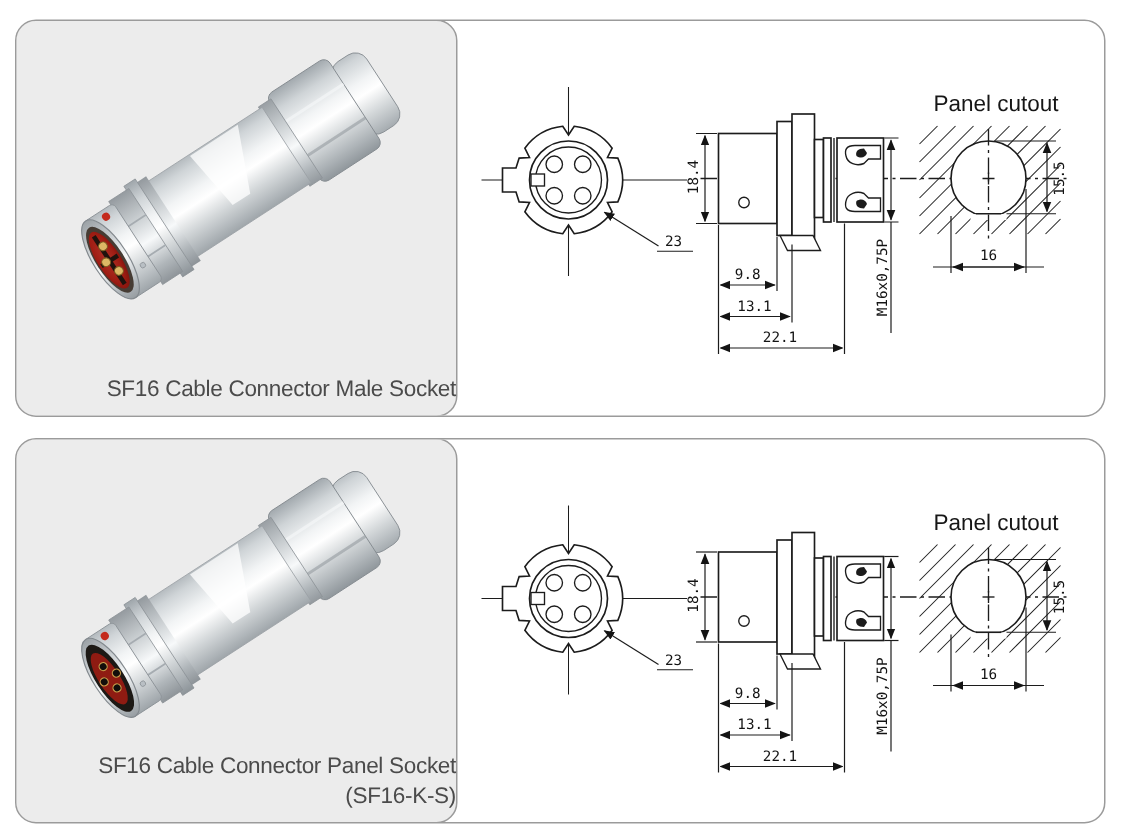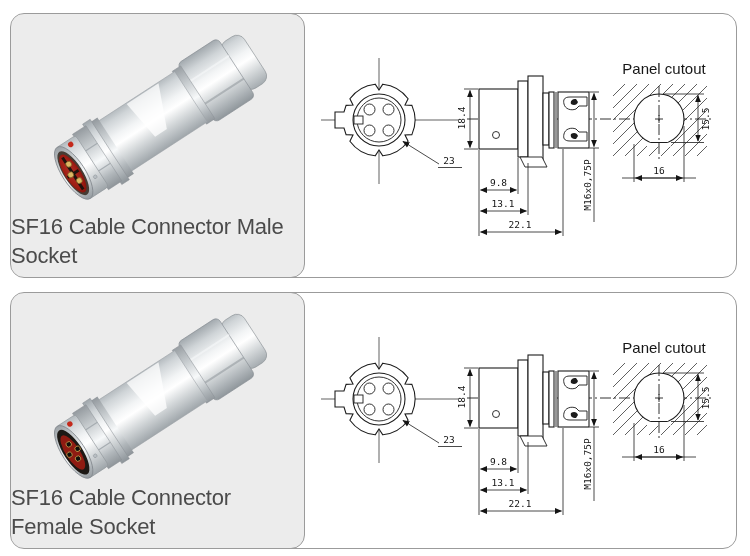--- a/index.html
+++ b/index.html
@@ -2,21 +2,21 @@
 <html><head>
 <meta charset="utf-8">
 <style>
   html,body{margin:0;padding:0;background:#ffffff;}
   body{width:750px;height:556px;position:relative;font-family:"Liberation Sans",sans-serif;}
   .panel{position:absolute;left:10px;width:725px;border:1px solid #9b9b9b;border-radius:14px;background:#fff;overflow:hidden;}
   #panel-top{top:13px;height:263px;}
   #panel-bottom{top:292px;height:255px;}
   .photo-box{position:absolute;left:-1px;top:-1px;bottom:-1px;width:293px;background:#ececec;border:1px solid #9b9b9b;border-radius:14px;}
   .photo-svg{position:absolute;left:4px;top:14px;width:282px;height:196px;}
-  .caption{position:absolute;left:0;right:0;bottom:7px;text-align:left;color:#4b4b4b;font-size:22px;line-height:1.32;letter-spacing:-0.2px;}
+  .caption{position:absolute;left:0;right:0;bottom:7px;text-align:right;color:#4b4b4b;font-size:15px;line-height:1.32;letter-spacing:-0.2px;}
   .diagram-svg{position:absolute;left:0;top:0;width:725px;height:263px;}
   .s-main{stroke:#1c1c1c;stroke-width:1.1;fill:none;}
   .s-med{stroke:#1c1c1c;stroke-width:0.9;fill:none;}
   .s-thin{stroke:#1c1c1c;stroke-width:0.7;fill:none;}
   .s-dim{stroke:#1c1c1c;stroke-width:0.8;fill:none;}
   .dash{stroke-dasharray:11 3 2 3;}
   .t-dim{font:9.5px "DejaVu Sans Mono",monospace;fill:#141414;}
   .t-title{font:15px "Liberation Sans",sans-serif;fill:#161616;}
   .wfill{fill:#ffffff;}
 </style>
@@ -220,21 +220,22 @@
         <ellipse cx="1" cy="0" rx="7" ry="20" fill="#8f1b12"></ellipse>
         <circle cx="2" cy="-9" r="2.7" fill="#120e0b" stroke="#c89c4a" stroke-width="0.8"></circle>
         <circle cx="2" cy="8" r="2.7" fill="#120e0b" stroke="#c89c4a" stroke-width="0.8"></circle>
         <circle cx="-3" cy="0" r="2.7" fill="#120e0b" stroke="#c89c4a" stroke-width="0.8"></circle>
         <circle cx="7" cy="-0.5" r="2.7" fill="#120e0b" stroke="#c89c4a" stroke-width="0.8"></circle>
         <circle cx="14" cy="-25.5" r="2.7" fill="#c42a1c"></circle>
         <circle cx="18" cy="15" r="1.8" fill="#b9bfc4" stroke="#8a9095" stroke-width="0.5"></circle>
       </g>
     </svg>
     <div class="caption">
-      <div>SF16 Cable Connector Female Socket</div>
+      <div>SF16 Cable Connector Panel Socket</div>
+      <div>(SF16-K-S)</div>
     </div>
   </div>
 
   <svg class="diagram-svg" viewBox="0 0 725 263">
     <defs>
       <marker id="arrB" viewBox="0 0 10 10" refX="9" refY="5" markerWidth="9" markerHeight="9" orient="auto-start-reverse">
         <path d="M0,1 L10,5 L0,9 z" fill="#141414"></path>
       </marker>
     </defs>
 

